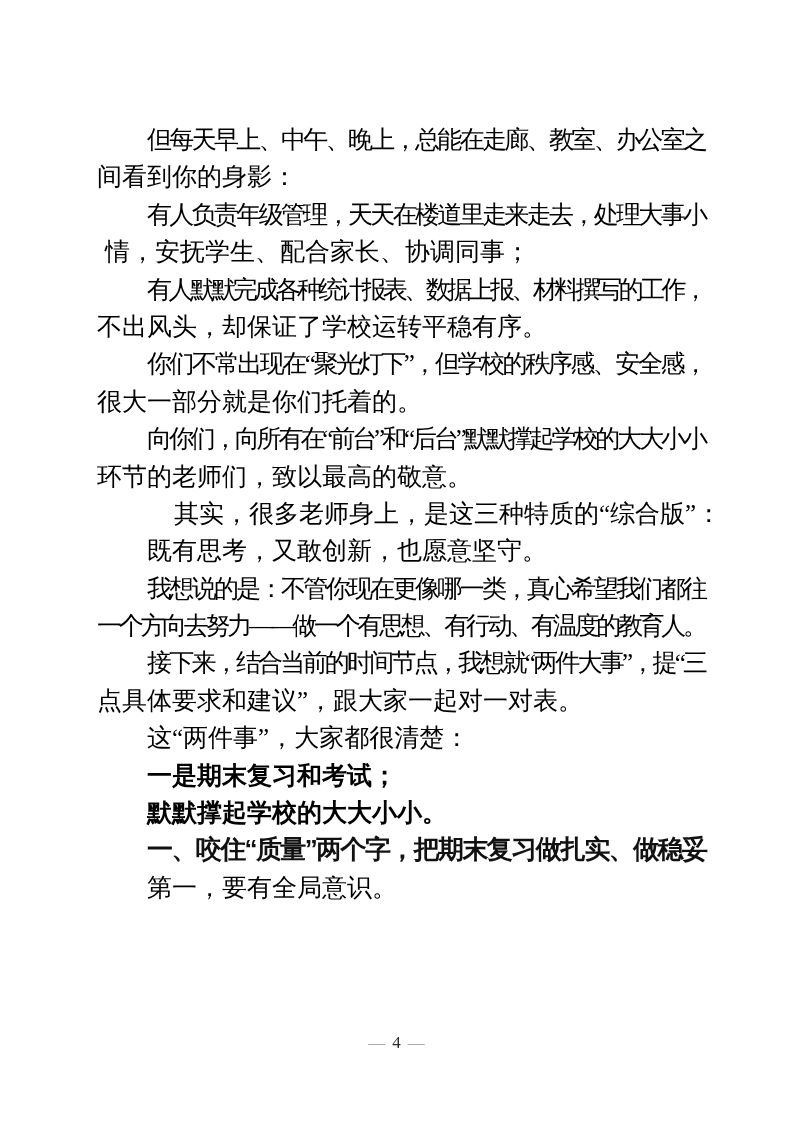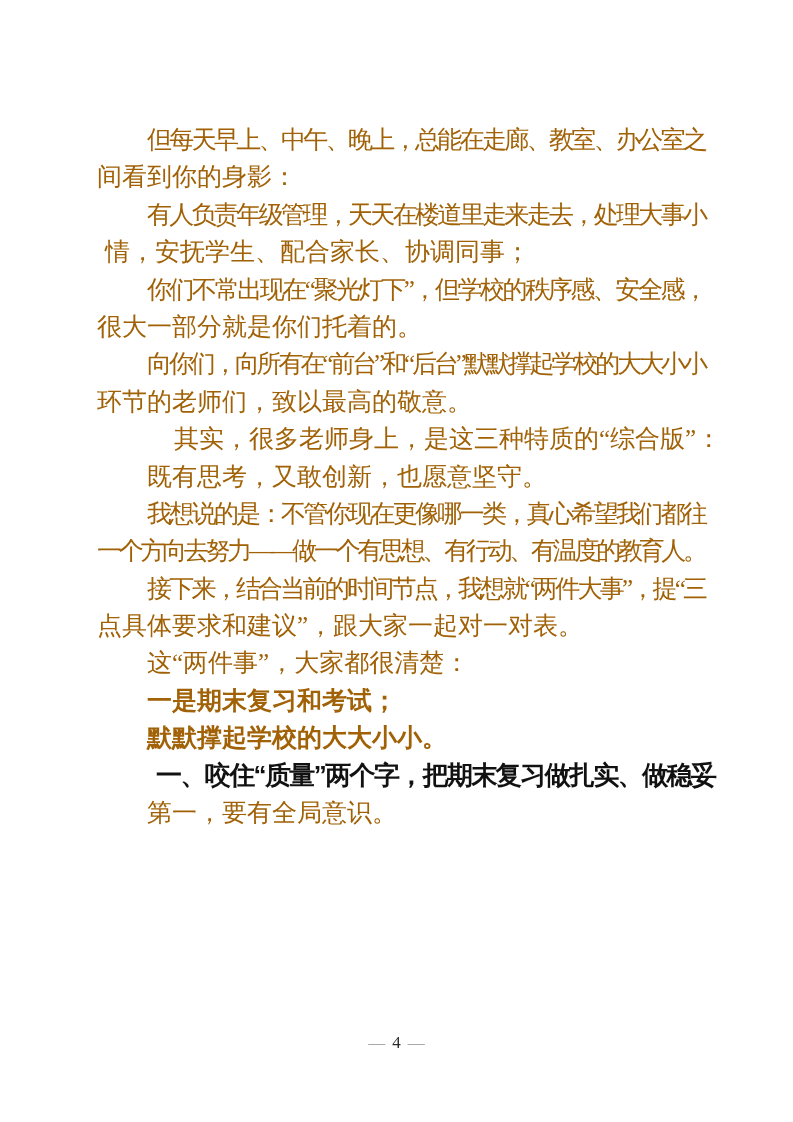--- a/index.html
+++ b/index.html
@@ -13,21 +13,21 @@
   .doc-body {
     position: absolute;
     left: 97px; top: 121px;
     width: 611px;
   }
   .para { margin: 0; padding: 0; }
   .line {
     height: 37.4px;
     line-height: 37.4px;
     font-size: 25px;
-    color: #a16207;
+    color: #000000;
     white-space: nowrap;
     overflow: visible;
   }
   .line.indent { padding-left: 50px; }
   .para.body-bold .line { font-weight: 700; }
   .para.heading .line {
     font-family: "Liberation Sans", "DejaVu Sans", sans-serif;
     font-weight: 700;
     font-size: 26px;
     color: #111111;
@@ -54,20 +54,24 @@
 <div class="doc-body">
     <div class="para body">
       <div class="line indent"><span style="letter-spacing: -2.66667px;">但每天早上、中午、晚上，总能在走廊、教室、办公室之</span></div>
       <div class="line"><span style="letter-spacing: 0px; font-family: Liberation Serif, serif;">间看到你的身影：</span></div>
     </div>
     <div class="para body">
       <div class="line indent"><span style="letter-spacing: -2.66667px;">有人负责年级管理，天天在楼道里走来走去，处理大事小</span></div>
       <div class="line"><span style="letter-spacing: 0px; margin-left: 8px;">情，安抚学生、配合家长、协调同事；</span></div>
     </div>
     <div class="para body">
+      <div class="line indent"><span style="letter-spacing: -3.56px;">有人默默完成各种统计报表、数据上报、材料撰写的工作，</span></div>
+      <div class="line"><span style="letter-spacing: 0px;">不出风头，却保证了学校运转平稳有序。</span></div>
+    </div>
+    <div class="para body">
       <div class="line indent"><span style="letter-spacing: -2.44813px;">你们不常出现在“聚光灯下”，但学校的秩序感、安全感，</span></div>
       <div class="line"><span style="letter-spacing: 0px;">很大一部分就是你们托着的。</span></div>
     </div>
     <div class="para body">
       <div class="line indent"><span style="letter-spacing: -3.08854px;">向你们，向所有在“前台”和“后台”默默撑起学校的大大小小</span></div>
       <div class="line"><span style="letter-spacing: 0px;">环节的老师们，致以最高的敬意。</span></div>
     </div>
     <div class="para body">
       <div class="line indent"><span style="letter-spacing: 0px; margin-left: 27px;">其实，很多老师身上，是这三种特质的“综合版”：</span></div>
     </div>
@@ -85,21 +89,21 @@
     <div class="para body">
       <div class="line indent"><span style="letter-spacing: 0px;">这“两件事”，大家都很清楚：</span></div>
     </div>
     <div class="para body-bold">
       <div class="line indent"><span style="letter-spacing: 0px;">一是期末复习和考试；</span></div>
     </div>
     <div class="para body-bold">
       <div class="line indent"><span style="letter-spacing: 0px;">默默撑起学校的大大小小。</span></div>
     </div>
     <div class="para heading">
-      <div class="line indent"><span style="letter-spacing: -1.6087px; margin-left: 9px;">一、咬住“质量”两个字，把期末复习做扎实、做稳妥</span></div>
+      <div class="line indent"><span style="letter-spacing: -1.6087px;">一、咬住“质量”两个字，把期末复习做扎实、做稳妥</span></div>
     </div>
     <div class="para body">
       <div class="line indent"><span style="letter-spacing: 0px;">第一，要有全局意识。</span></div>
     </div>
   </div>
 
 <div class="pageno">
   <span class="dash">—</span><span class="num">4</span><span class="dash">—</span>
 </div>
 

